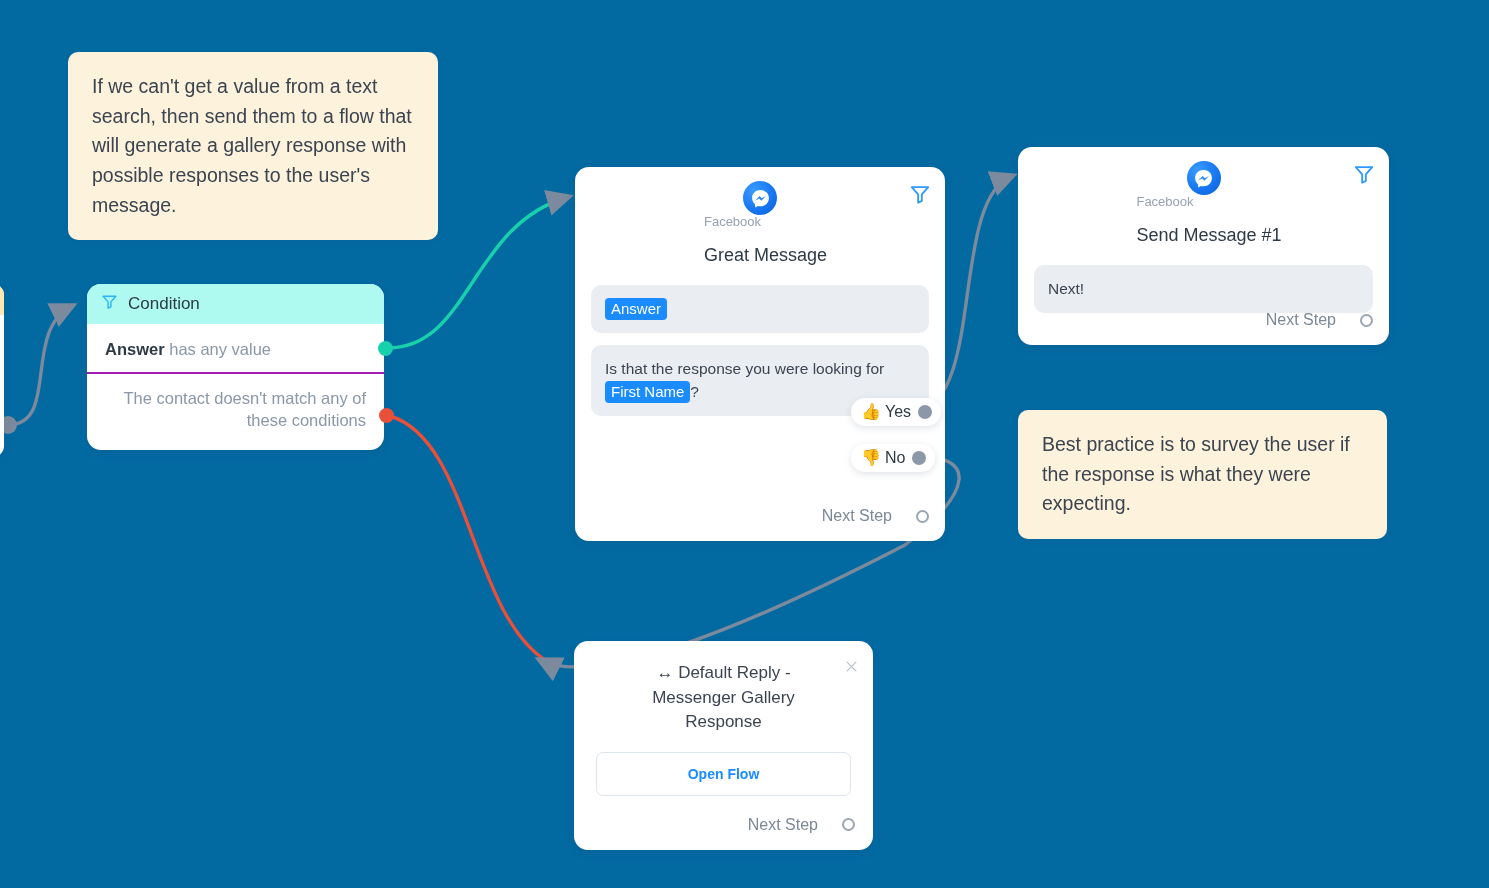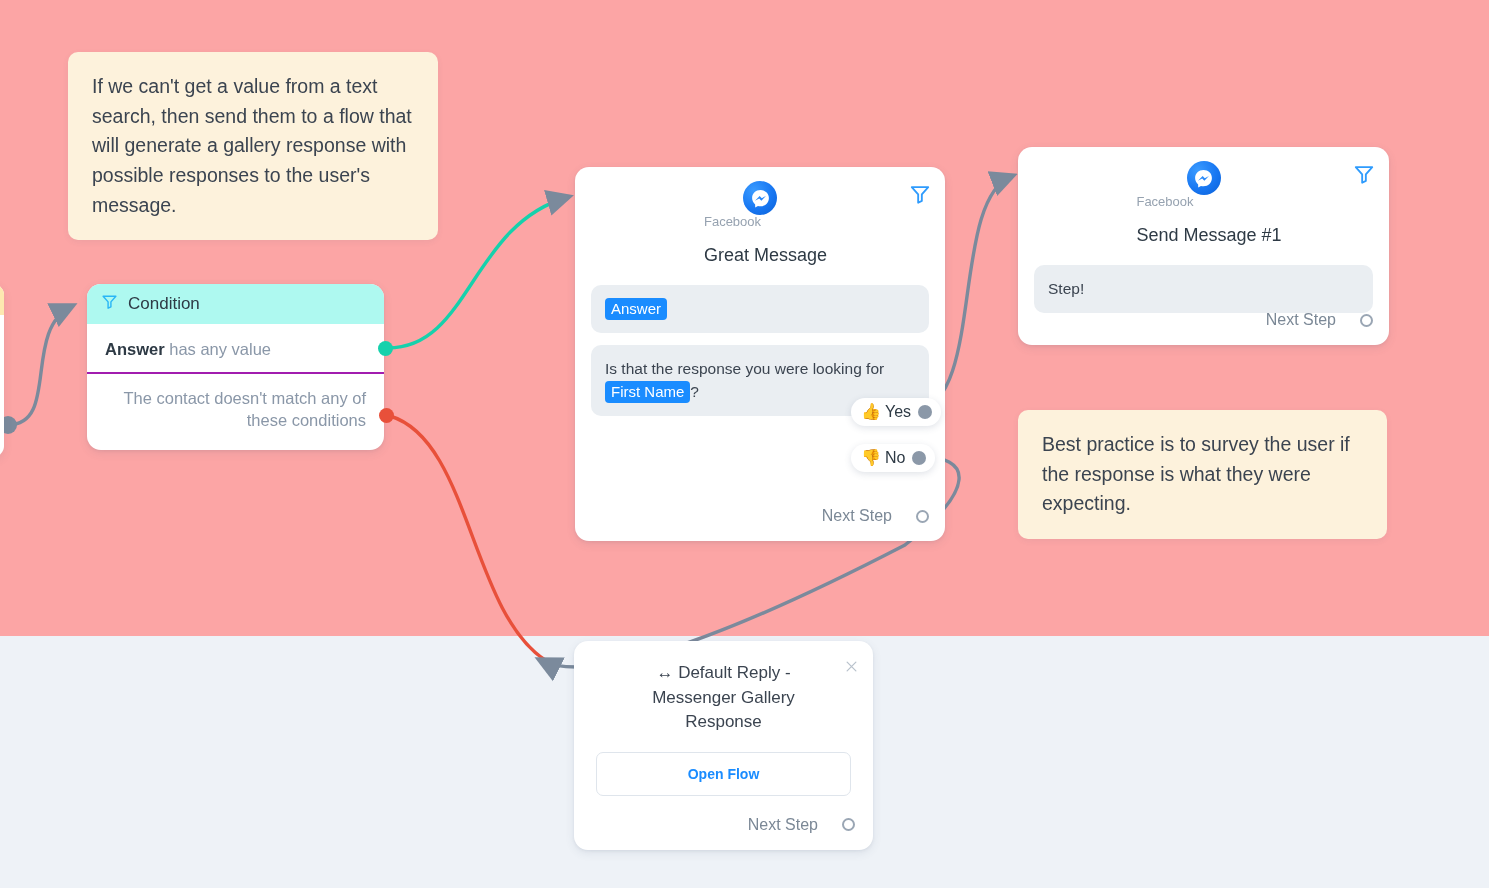--- a/index.html
+++ b/index.html
@@ -12,22 +12,22 @@
     height: 888px;
     position: relative;
     overflow: hidden;
     font-family: "Liberation Sans", sans-serif;
     -webkit-font-smoothing: antialiased;
   }
   #canvas {
     position: absolute;
     inset: 0;
     width: 1489px;
-    height: 636px;
-    background: #fca5a5;
+    height: 888px;
+    background: #0369a1;
   }
   
   #edges {
     position: absolute;
     left: 0; top: 0;
     width: 1489px;
     height: 888px;
     pointer-events: none;
   }
   
@@ -305,21 +305,21 @@
         <div class="fb-platform">Facebook</div>
         <div class="fb-name">Send Message #1</div>
       </div>
       <span class="filter-btn">
         <svg width="22" height="22" viewBox="0 0 24 24" fill="none" stroke="#2e9bfd" stroke-width="2" stroke-linejoin="round" stroke-linecap="round">
           <path d="M3 4.5h18l-7 8v7l-4 2v-9z"></path>
         </svg>
       </span>
     </div>
     <div class="bubble" style="margin-top:12px;">
-      <span>Step!</span>
+      <span>Next!</span>
     </div>
     <div class="next-step" style="bottom:16px;">
       <span>Next Step</span>
       <span class="next-dot"></span>
     </div>
   </div>
 
   <div class="card" id="startflow-card">
     <div class="sf-body">
       <span class="sf-close">

